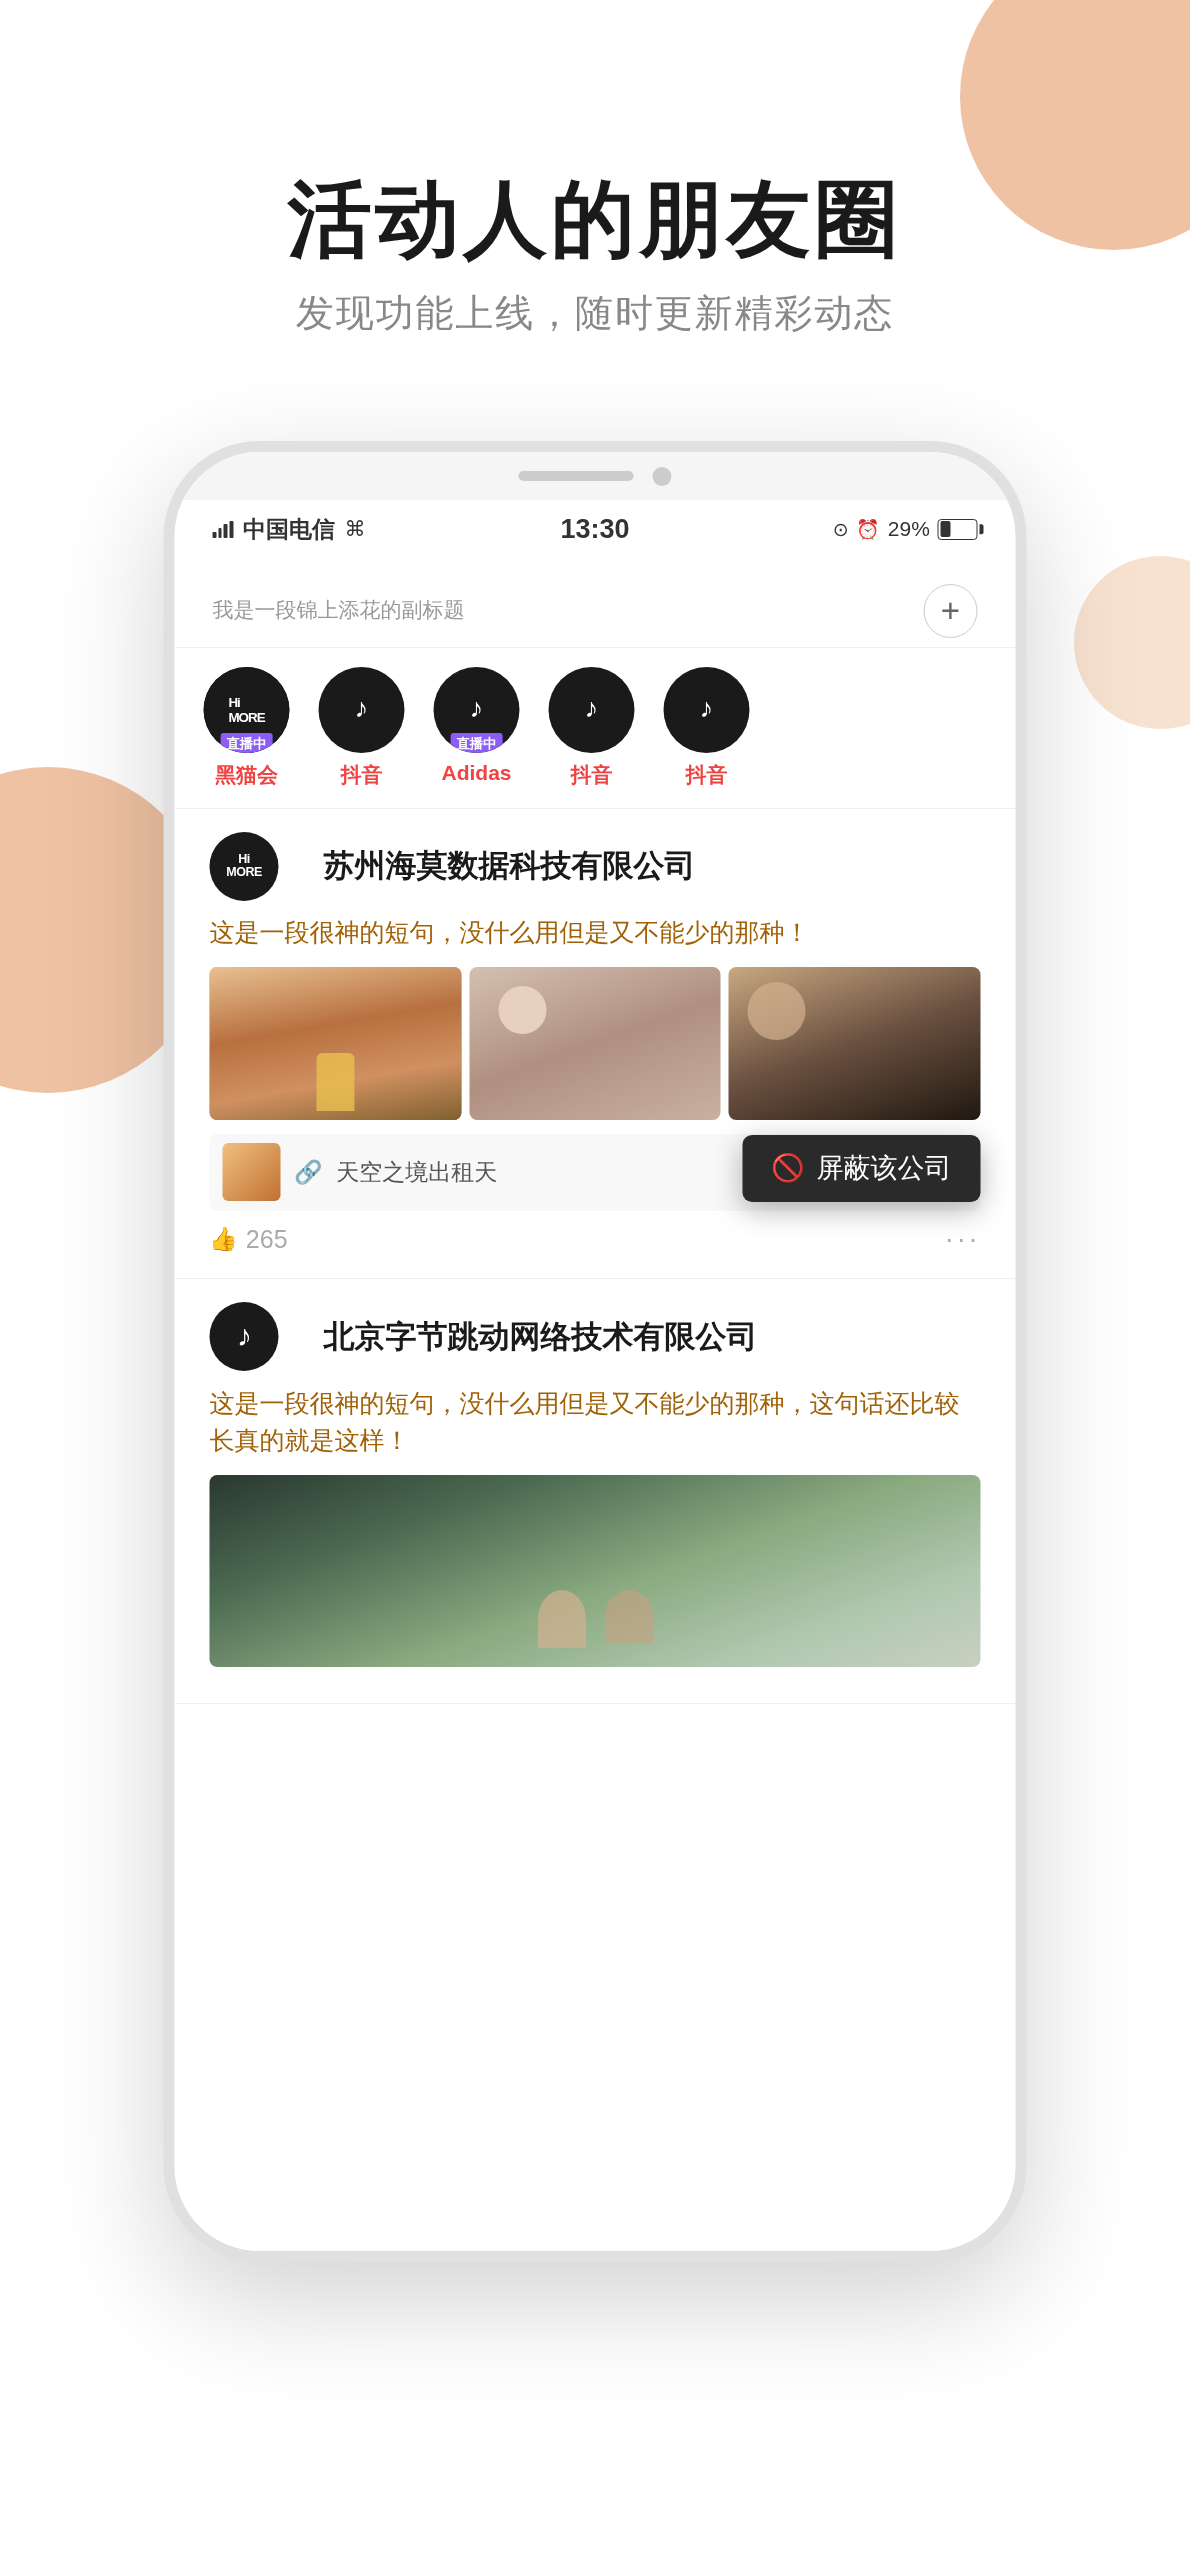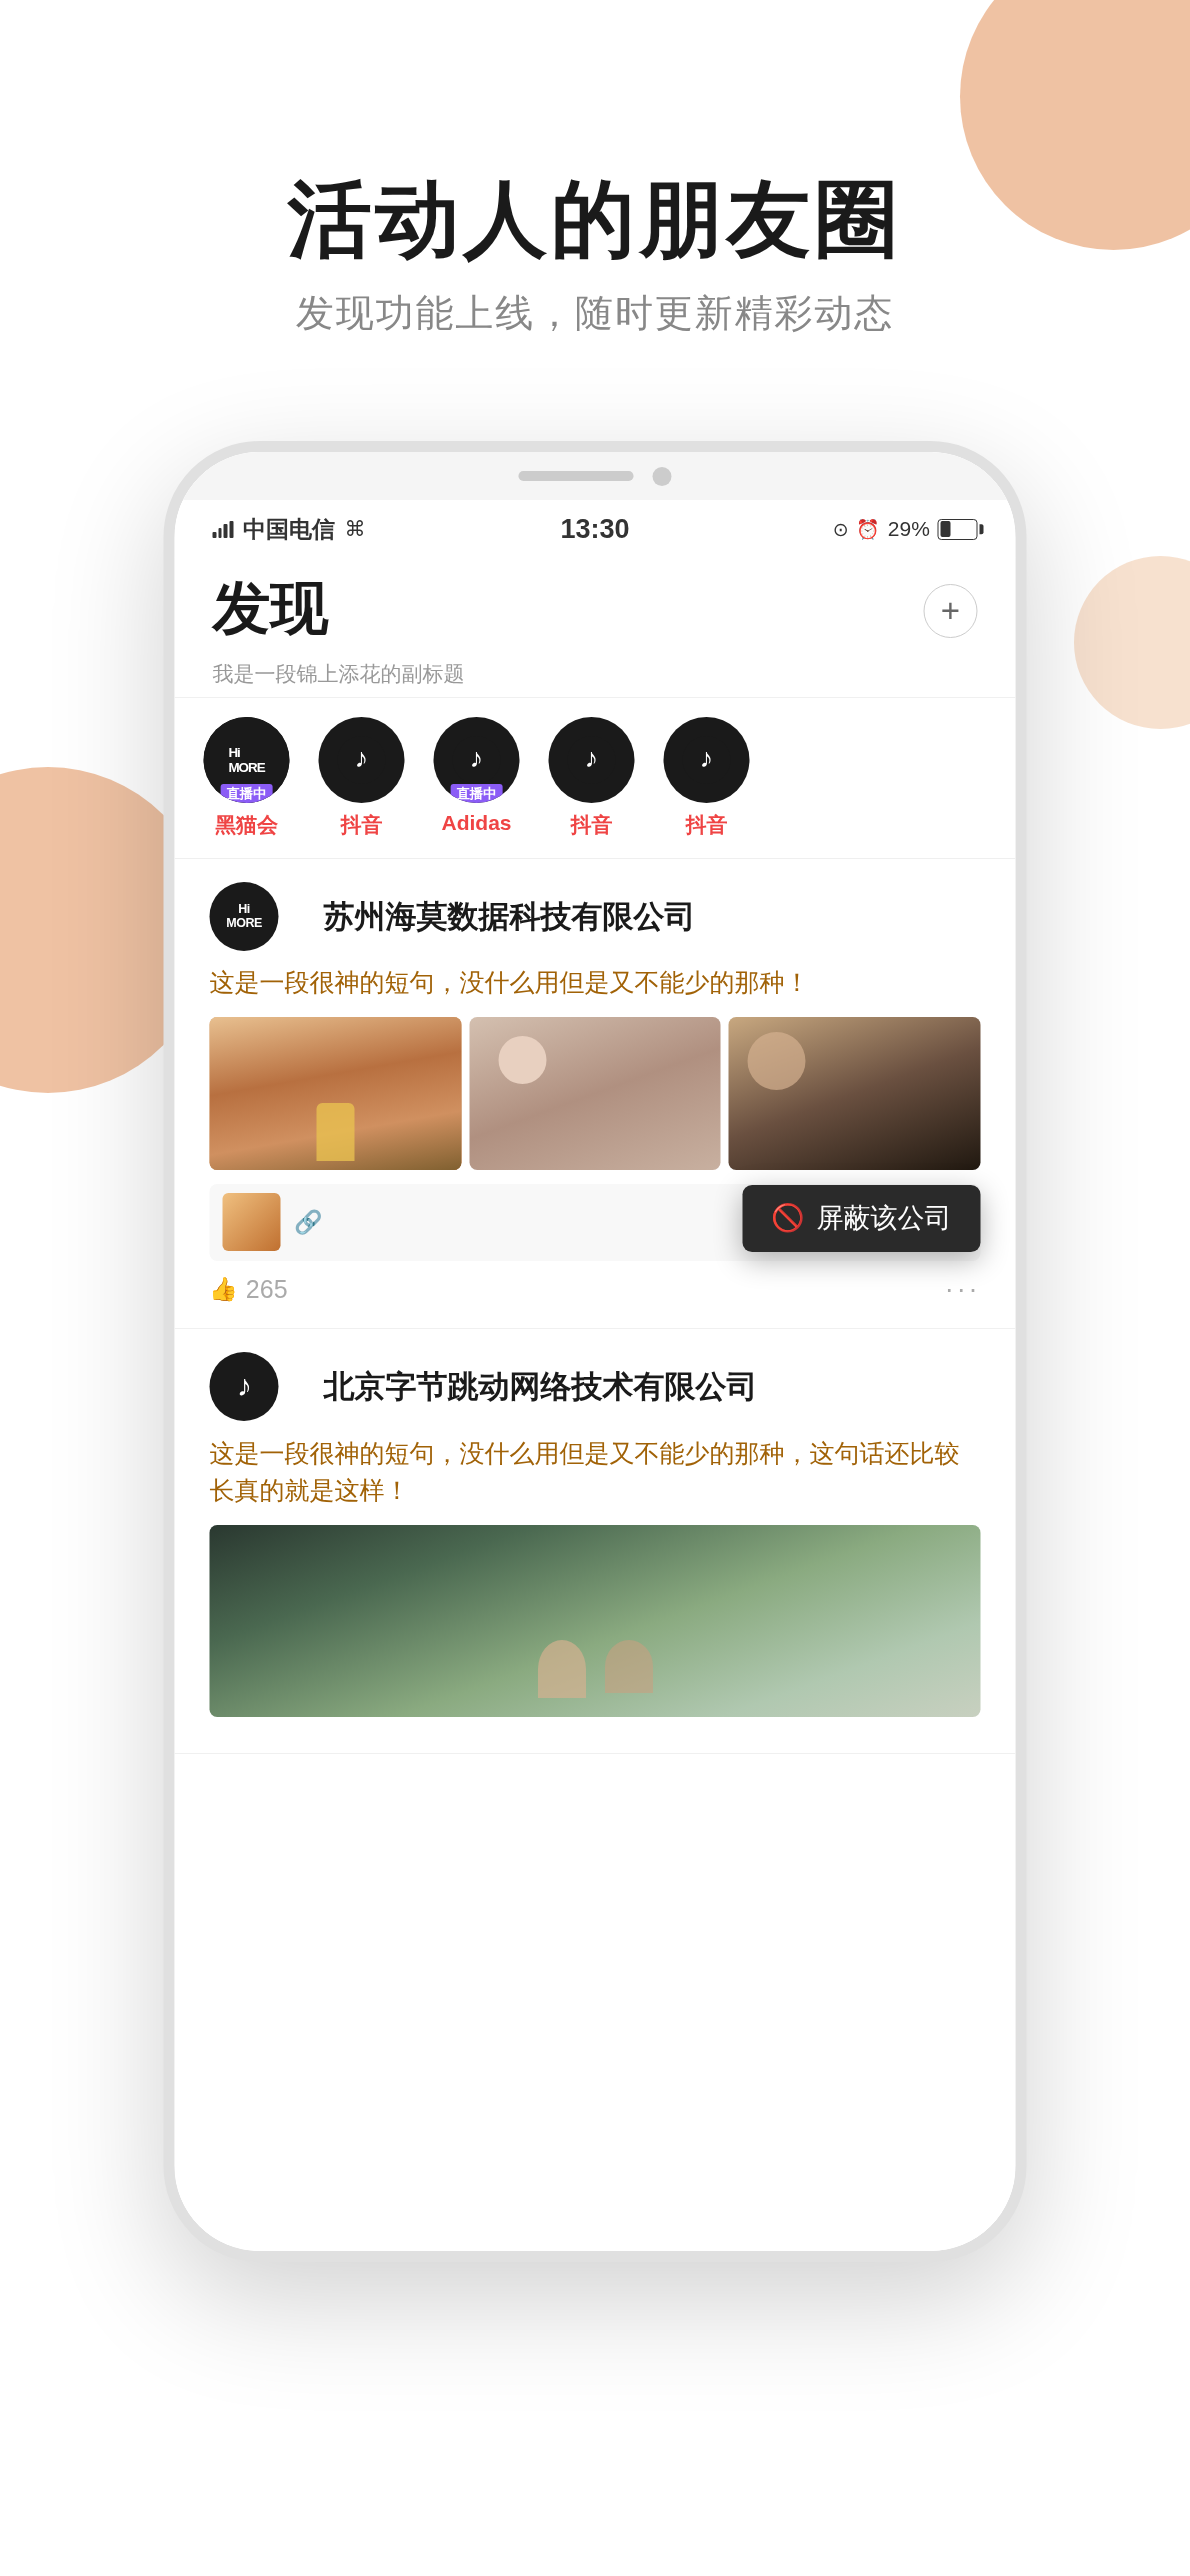--- a/index.html
+++ b/index.html
@@ -525,21 +525,20 @@
           <div class="battery-icon">
             <div class="battery-fill"></div>
           </div>
         </div>
       </div>
 
       <div class="phone-content">
 
         <div class="app-header">
           <div class="app-header-left">
-            <div class="app-header-title">发现</div>
             <div class="app-header-subtitle">我是一段锦上添花的副标题</div>
           </div>
           <div class="app-header-btn">+</div>
         </div>
 
         <div class="stories-row">
 
           <div class="story-item">
             <div class="story-avatar">
               <div class="m-logo-sm">
@@ -614,20 +613,21 @@
                 <div style="position:absolute;top:19px;left:29px;width:48px;height:48px;background:#e8d0c0;border-radius:50%;"></div>
               </div>
               <div class="post-image img3" style="background:linear-gradient(160deg,#c8a880 0%,#6a5040 50%,#201810 100%);position:relative;overflow:hidden;">
                 <div style="position:absolute;top:14.4px;left:19px;width:58px;height:58px;background:#d4b090;border-radius:50%;opacity:0.7;"></div>
               </div>
             </div>
 
             <div class="related-row">
               <div class="related-thumb" style="background:linear-gradient(135deg,#f0c080 0%,#c07030 100%);"></div>
               <span class="related-link-icon">🔗</span>
+              <span class="related-text">天空之境出租天</span>
             </div>
 
             <div class="block-popup">
               <span class="block-icon">🚫</span>
               <span>屏蔽该公司</span>
             </div>
 
             <div class="post-footer">
               <div class="post-likes">
                 <span style="font-size:23px;">👍</span>

